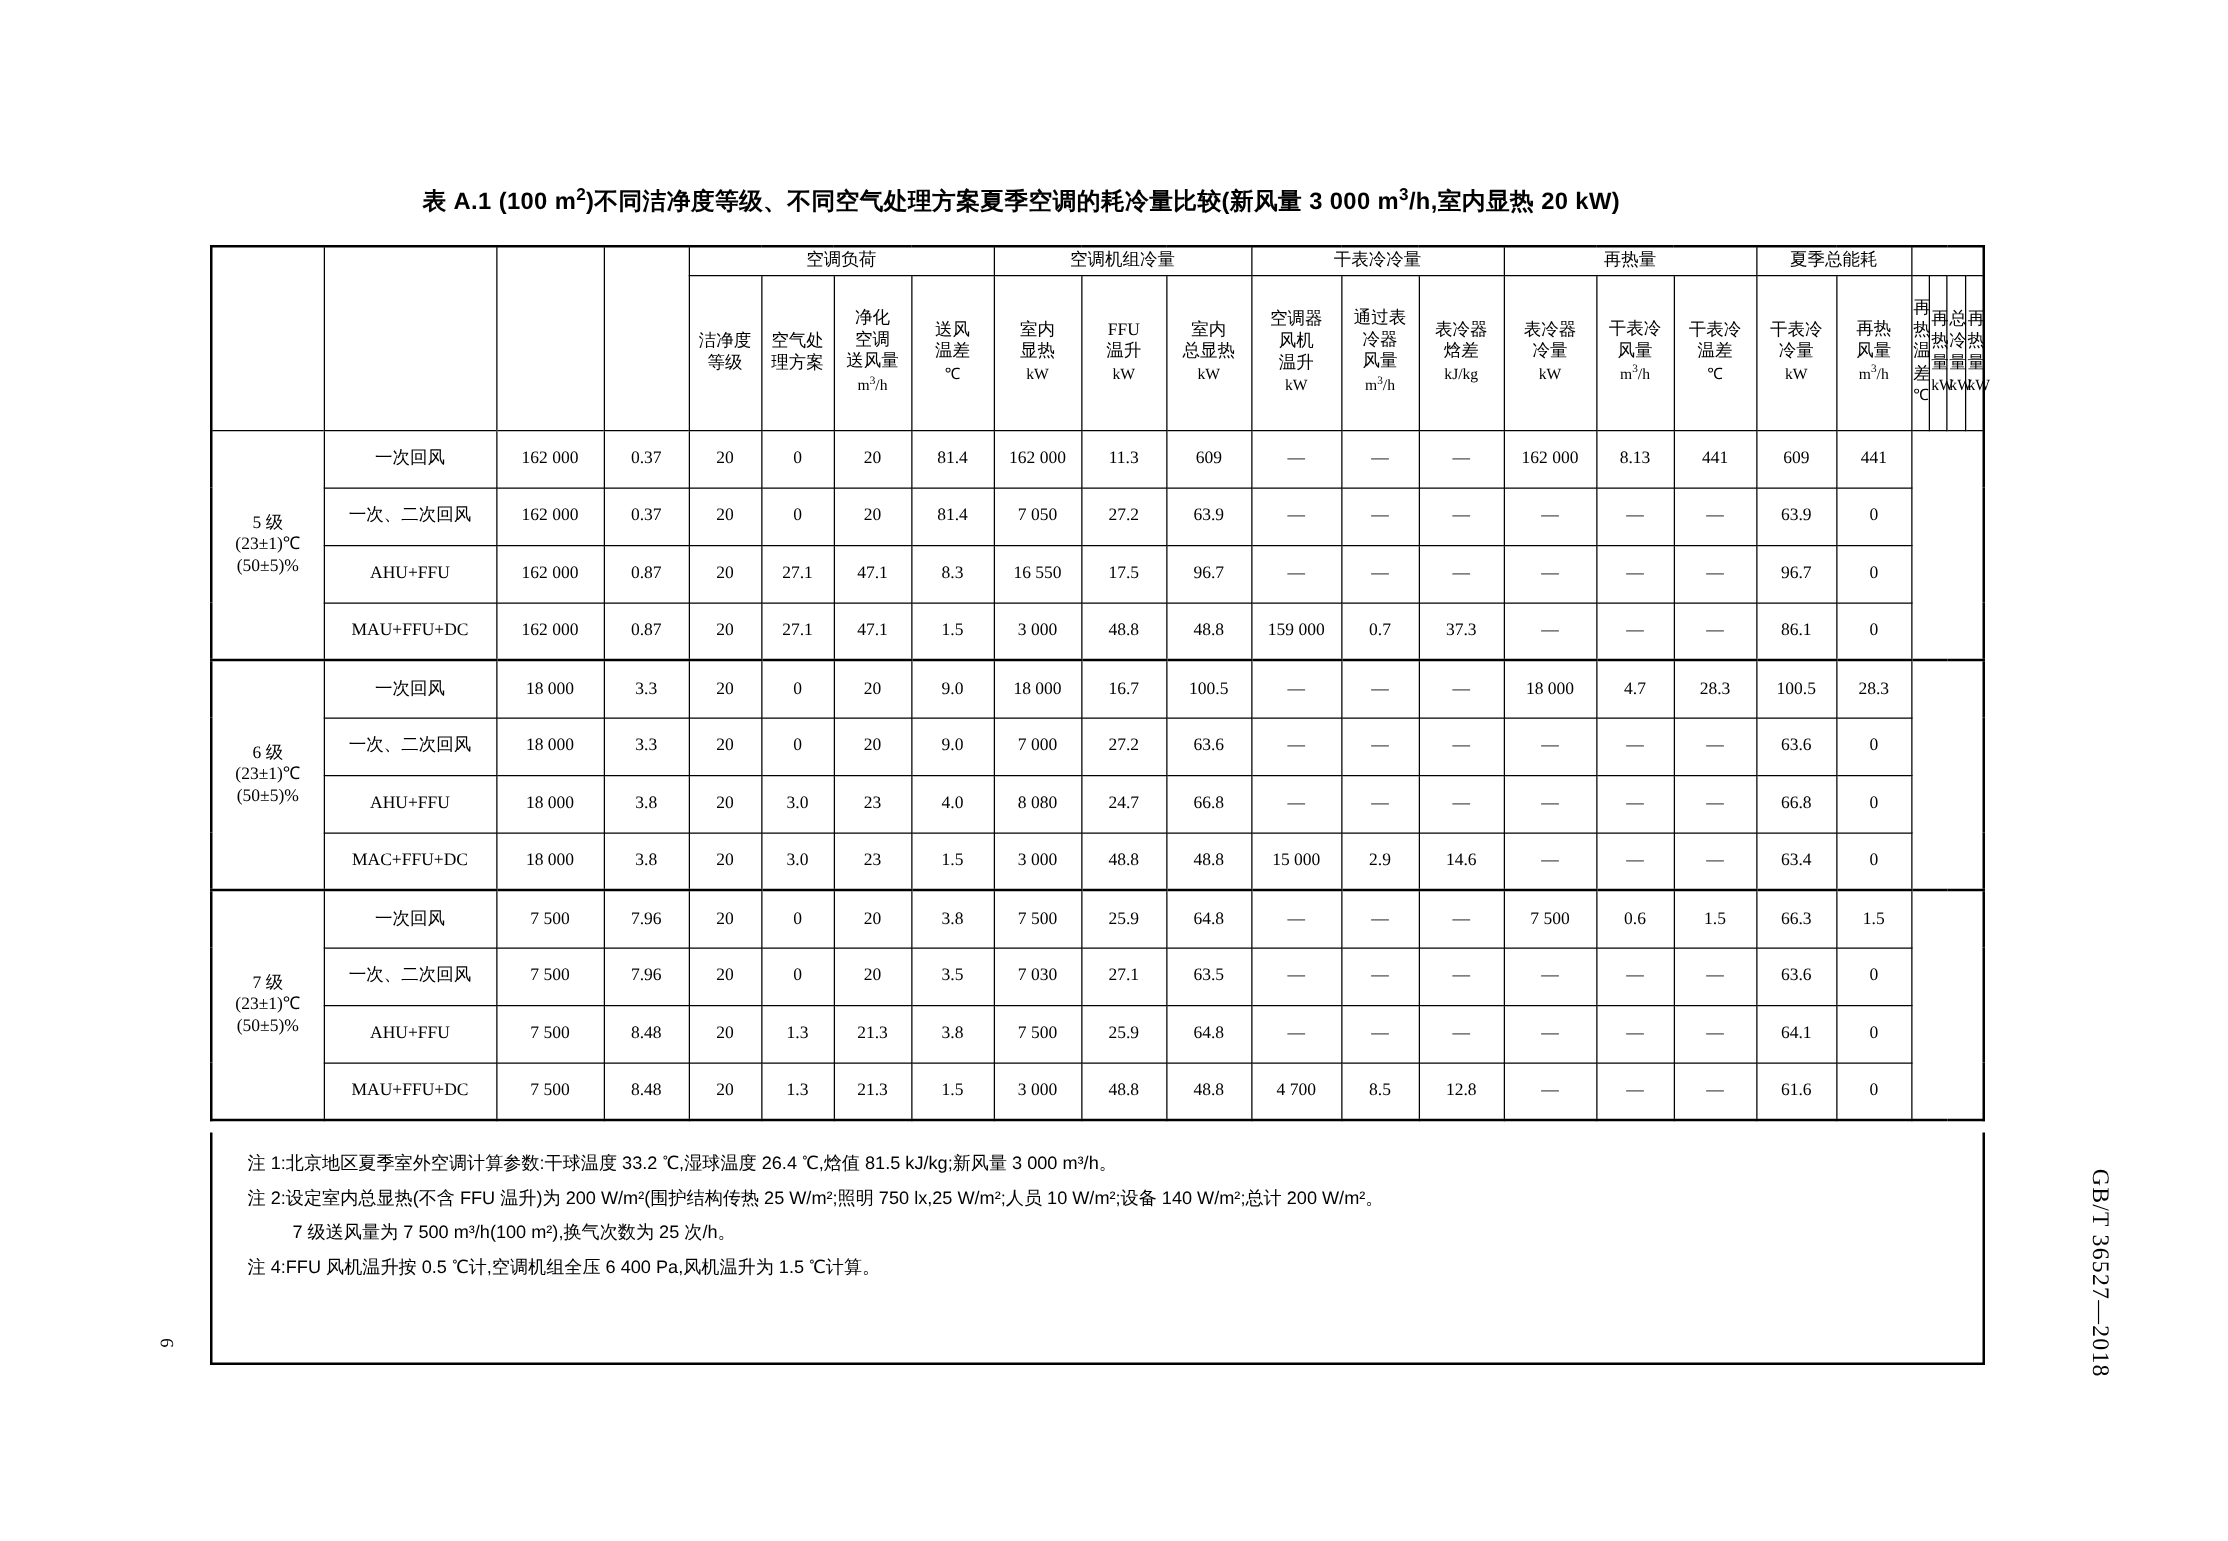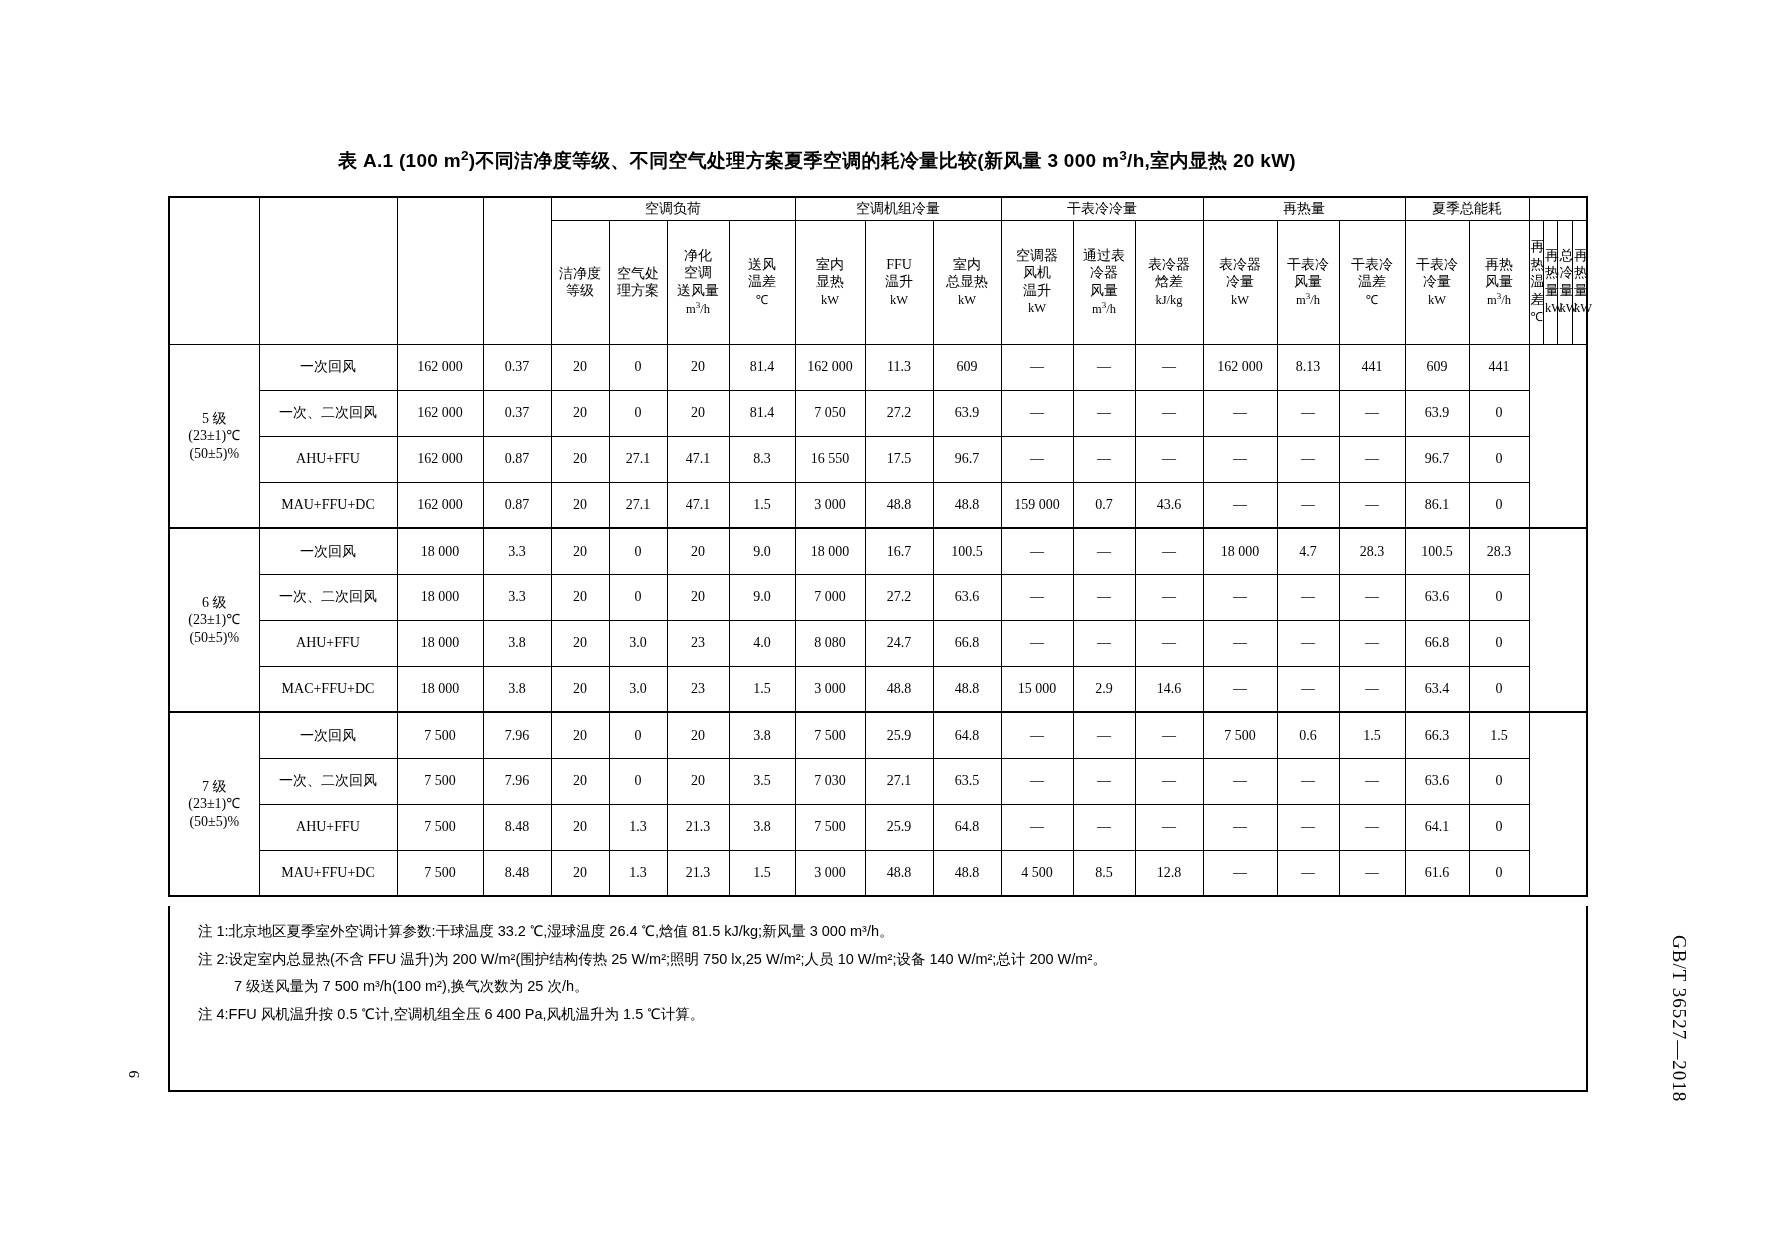--- a/index.html
+++ b/index.html
@@ -187,21 +187,21 @@
             <td>0.87</td>
             <td>20</td>
             <td>27.1</td>
             <td>47.1</td>
             <td>1.5</td>
             <td>3 000</td>
             <td>48.8</td>
             <td>48.8</td>
             <td>159 000</td>
             <td>0.7</td>
-            <td>43.6</td>
+            <td>37.3</td>
             <td>—</td>
             <td>—</td>
             <td>—</td>
             <td>86.1</td>
             <td>0</td>
           </tr>
           <tr class="thickline" style="height: 46px;">
             <td rowspan="4" class="cn grp-left thickline">
               <div>6 级</div>
               <div>(23±1)℃</div>
@@ -355,21 +355,21 @@
             <td class="cn scheme">MAU+FFU+DC</td>
             <td>7 500</td>
             <td>8.48</td>
             <td>20</td>
             <td>1.3</td>
             <td>21.3</td>
             <td>1.5</td>
             <td>3 000</td>
             <td>48.8</td>
             <td>48.8</td>
-            <td>4 500</td>
+            <td>4 700</td>
             <td>8.5</td>
             <td>12.8</td>
             <td>—</td>
             <td>—</td>
             <td>—</td>
             <td>61.6</td>
             <td>0</td>
           </tr>
         </tbody>
     </table>

